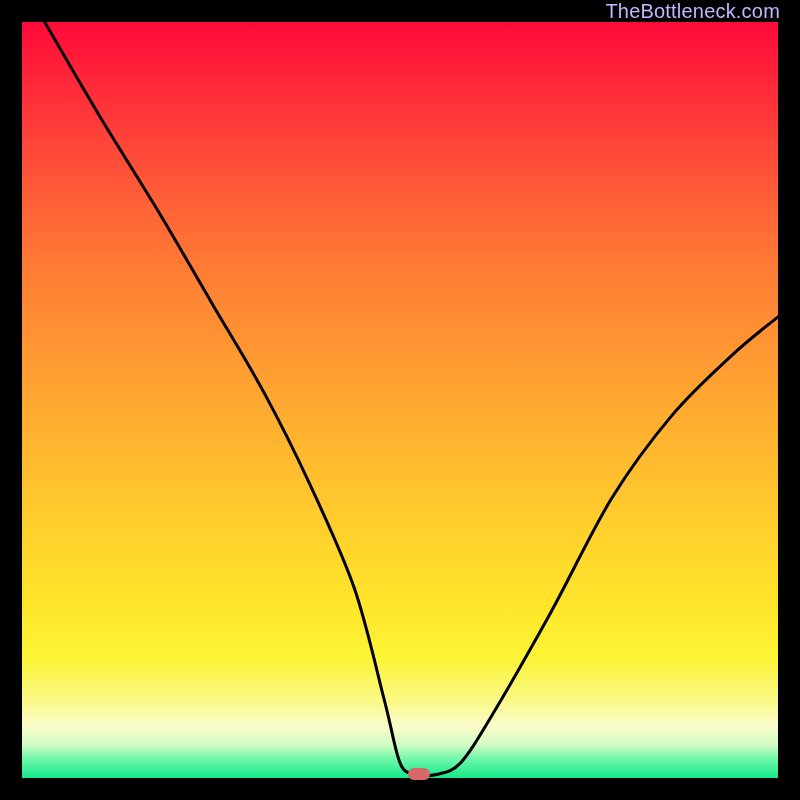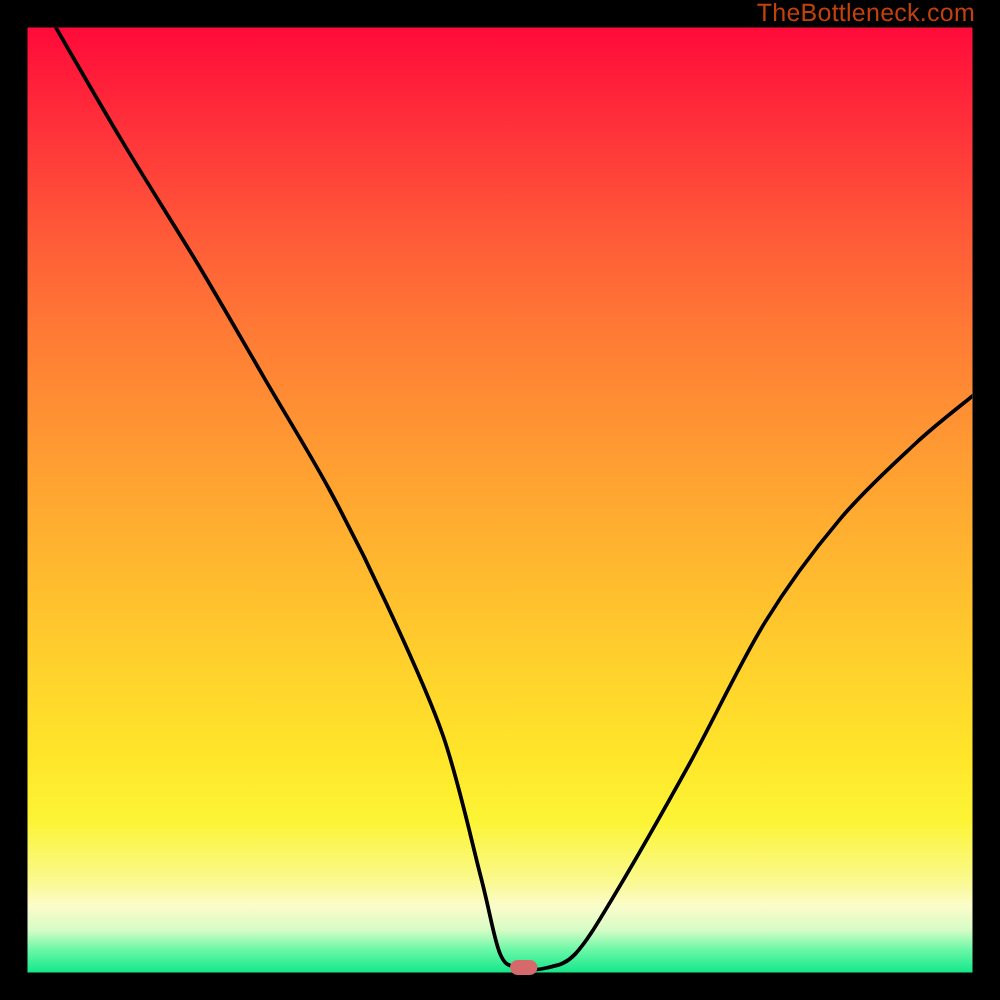--- a/index.html
+++ b/index.html
@@ -37,21 +37,21 @@
       #fbfccb 93%,
       #d6fcc5 95.5%,
       #6ef8a8 97.5%,
       #14e78a 100%
     );
   }
   .watermark {
     position: absolute;
     top: 0px;
     right: 20px;
-    color: #c2410c;
+    color: #c4b5fd;
     font-size: 20px;
     font-weight: 500;
     letter-spacing: 0.2px;
   }
   svg.curve {
     position: absolute;
     left: 0;
     top: 0;
   }
   .marker {

